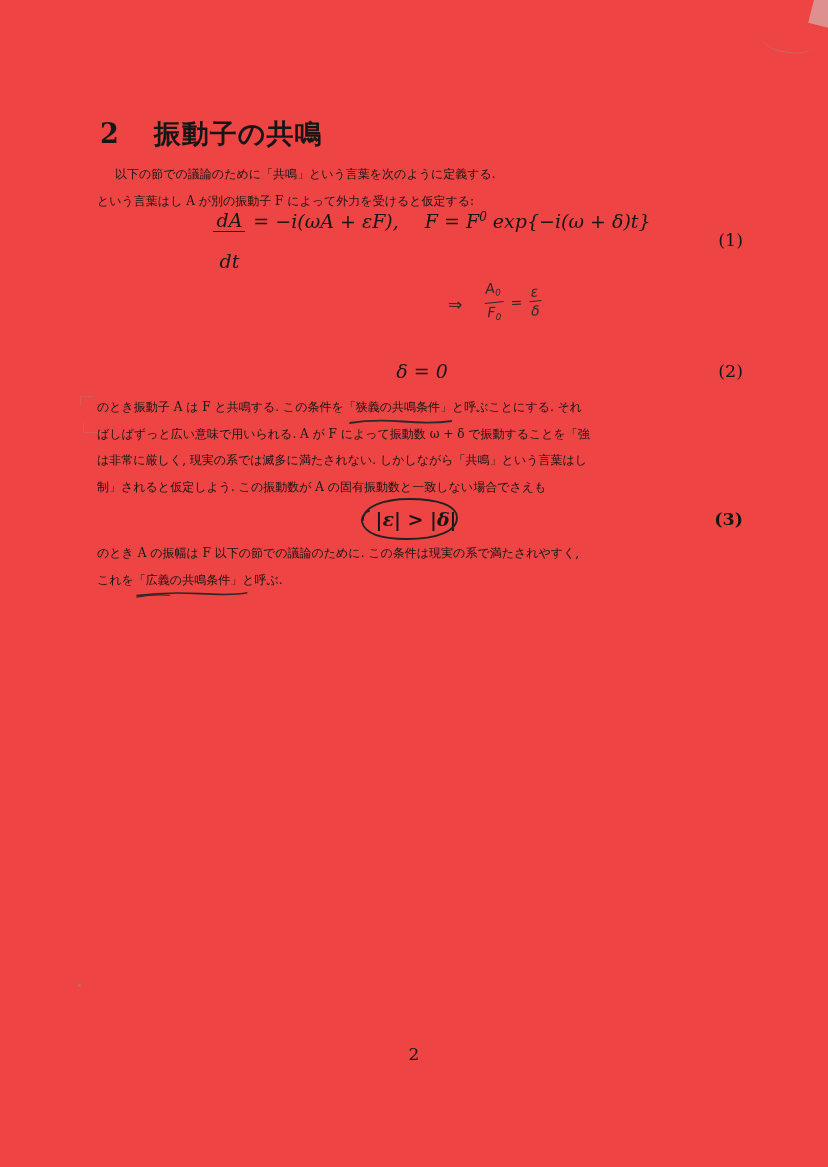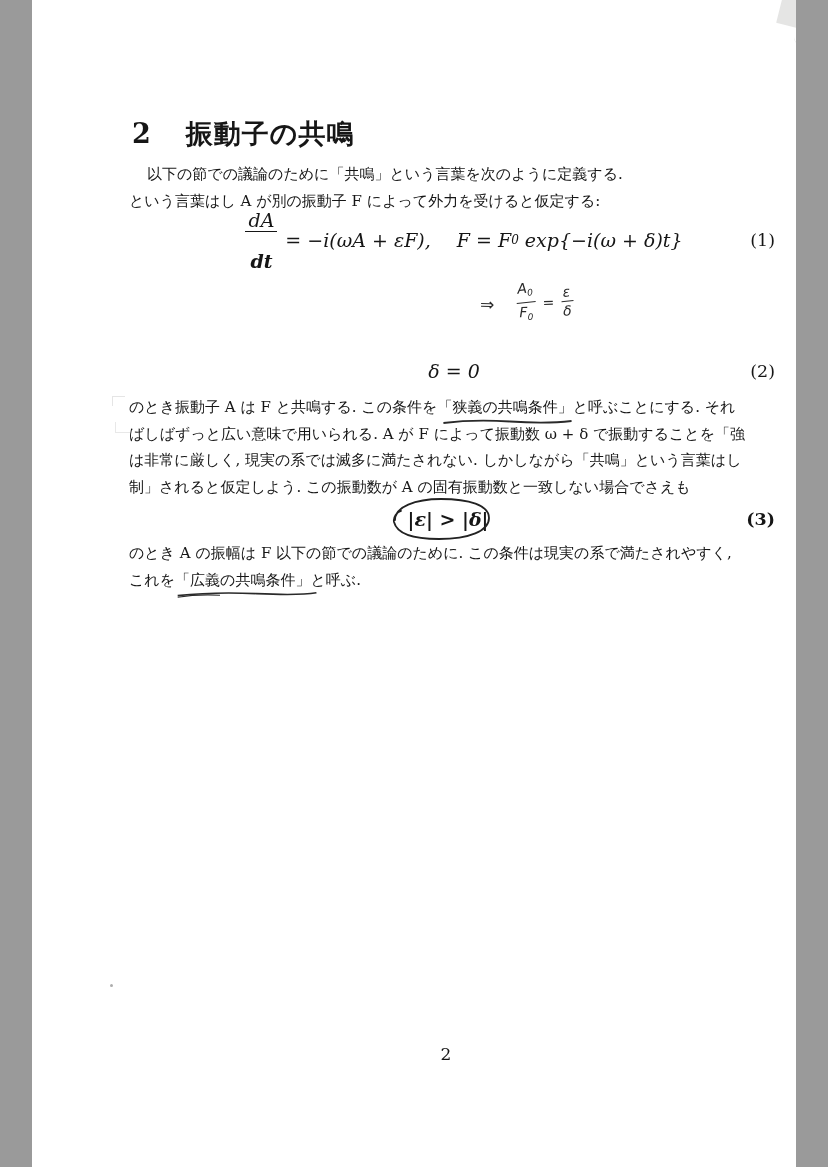--- a/index.html
+++ b/index.html
@@ -1,42 +1,42 @@
 <!DOCTYPE html>
 <html><head>
 <meta charset="utf-8">
 <style>
   html,body{margin:0;padding:0;background:#9a9a9a;}
   .page{
     position:relative;
-    width:764px;height:1167px;
+    width:828px;height:1167px;
     margin:0 auto;
-    background:#ffffff;
+    background:#ef4444;
     overflow:hidden;
     font-family:"DejaVu Serif","Liberation Serif",serif;
     color:#161616;
   }
   
   .heading{
     position:absolute;left:100px;top:116px;
     font-size:27px;font-weight:700;letter-spacing:1px;
     white-space:nowrap;
   }
   .heading .h-num{margin-right:34px;}
   
-  .para{position:absolute;left:97px;width:660px;font-size:15px;font-weight:500;}
+  .para{position:absolute;left:97px;width:660px;font-size:12px;font-weight:500;}
   .bline{line-height:26.5px;white-space:nowrap;}
   .indent{padding-left:18px;}
   
   .eq-row{position:absolute;left:0;width:828px;display:flex;align-items:center;justify-content:center;}
-  .eq-content{display:flex;align-items:center;font-size:19px;transform:translateX(18px);}
+  .eq-content{display:flex;align-items:flex-start;font-size:19px;transform:translateX(18px);}
   .eqtext{font-style:italic;white-space:pre;}
   .frac{display:inline-flex;flex-direction:column;align-items:center;font-style:italic;margin-right:8px;}
   .frac .num{display:block;padding:0 3px 1px 3px;border-bottom:1.6px solid #161616;line-height:20px;}
-  .frac .den{display:block;padding-top:19px;line-height:20px;font-weight:bold;}
+  .frac .den{display:block;padding-top:19px;line-height:20px;}
   .eqgap{display:inline-block;width:26px;}
   .sub{font-style:italic;font-size:12px;vertical-align:-4px;}
   .eq-label{position:absolute;right:85px;font-size:17.5px;}
   
   .u-wrap{position:relative;display:inline-block;text-align:right;}
   .u-wrap svg{position:absolute;left:1px;bottom:-5px;width:100%;height:8px;overflow:visible;}
   
   .circle-wrap{position:relative;display:inline-block;padding:0 6px;}
   .circle-wrap svg{position:absolute;left:-16px;top:-13px;overflow:visible;}
   

